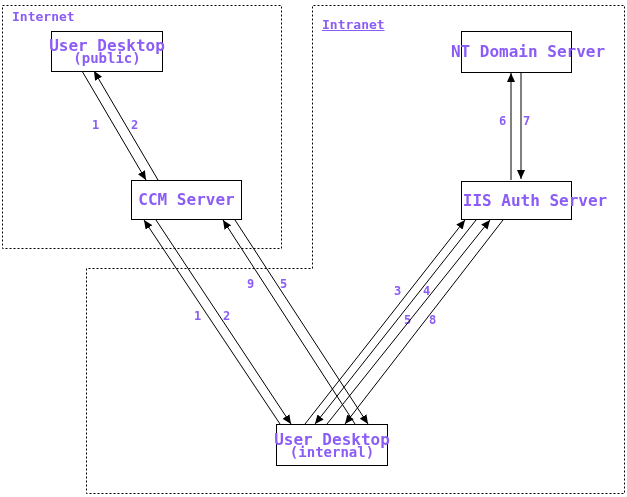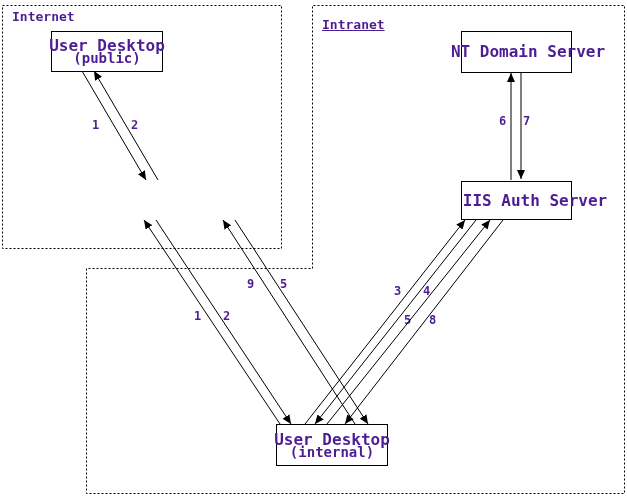--- a/index.html
+++ b/index.html
@@ -7,21 +7,21 @@
     padding: 0;
     background: #ffffff;
   }
   .diagram {
     position: relative;
     width: 627px;
     height: 497px;
     background: #ffffff;
     font-family: "DejaVu Sans Mono", "Liberation Mono", monospace;
     font-weight: bold;
-    color: #4c1d95;
+    color: #8b5cf6;
     overflow: hidden;
   }
   .lines-layer {
     position: absolute;
     left: 0;
     top: 0;
     width: 627px;
     height: 497px;
     pointer-events: none;
   }
@@ -87,20 +87,23 @@
 <div class="diagram">
 
   <span class="zone-label" id="zl-internet">Internet</span>
   <span class="zone-label" id="zl-intranet">Intranet</span>
 
   <div class="node" id="node-public">
     <span class="title">User Desktop</span>
     <span class="subtitle">(public)</span>
   </div>
 
+  <div class="node" id="node-ccm">
+    <span class="title">CCM Server</span>
+  </div>
 
   <div class="node" id="node-nt">
     <span class="title">NT Domain Server</span>
   </div>
 
   <div class="node" id="node-iis">
     <span class="title">IIS Auth Server</span>
   </div>
 
   <div class="node" id="node-internal">

